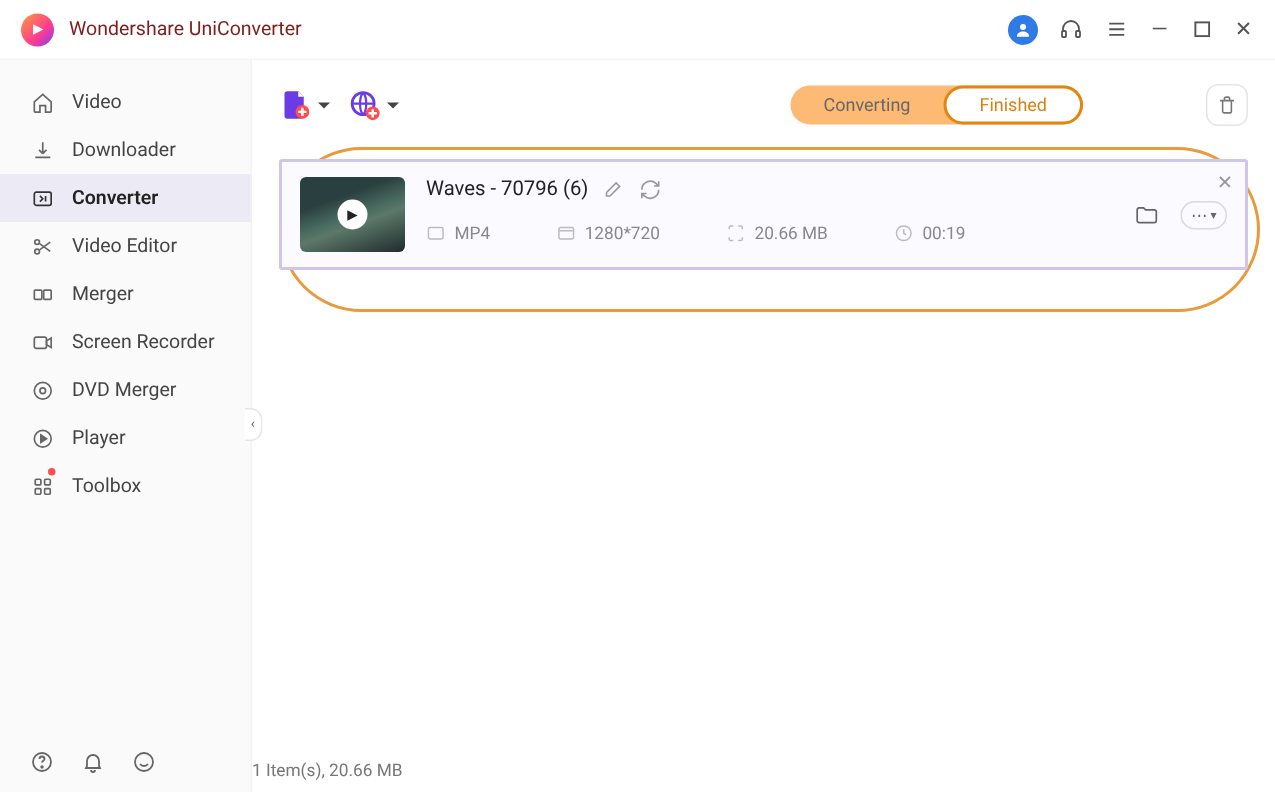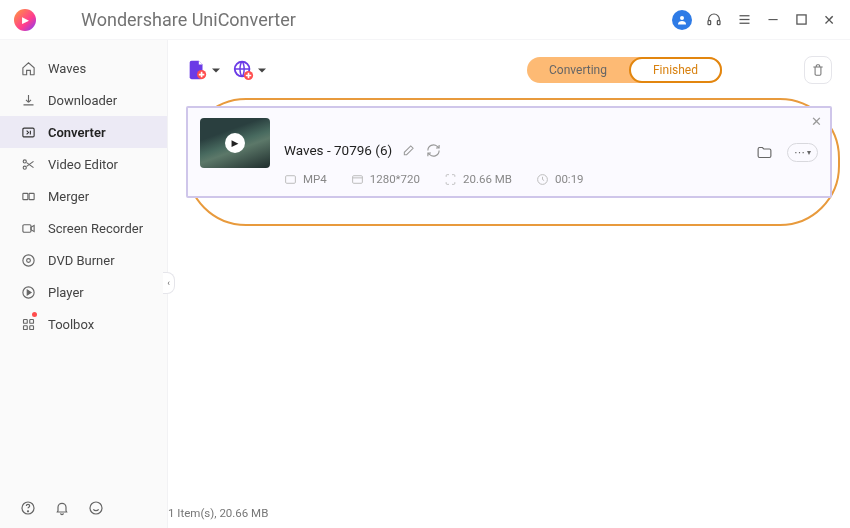--- a/index.html
+++ b/index.html
@@ -1,20 +1,20 @@
 <!DOCTYPE html>
 <html><head>
 <meta charset="utf-8">
 <style>
 * { margin:0; padding:0; box-sizing:border-box; font-family:-apple-system,BlinkMacSystemFont,"Segoe UI",Roboto,sans-serif; }
 body { width:850px; height:528px; background:#fff; overflow:hidden; position:relative; }
 .titlebar { height:40px; display:flex; align-items:center; padding:0 14px; border-bottom:1px solid #f5f5f7; }
 .logo { width:22px; height:22px; border-radius:50%; background:linear-gradient(135deg,#ff9a3c,#ff3c8e 60%,#7c3cff); margin-right:10px; display:flex; align-items:center; justify-content:center; }
 .logo::after { content:'▶'; color:#fff; font-size:9px; margin-left:1px; }
-.titlebar-title { font-size:18px; color:#737373;margin-left:35px; }
+.titlebar-title { font-size:13px; color:#7f1d1d; }
 .titlebar-right { margin-left:auto; display:flex; align-items:center; gap:14px; }
 .avatar { width:20px; height:20px; border-radius:50%; background:#2e7be6; color:#fff; display:flex; align-items:center; justify-content:center; font-size:11px; }
 .tb-icon { width:16px; height:16px; display:flex; align-items:center; justify-content:center; color:#555; cursor:pointer; }
 .win-btn { width:14px; height:14px; display:flex; align-items:center; justify-content:center; color:#555; cursor:pointer; font-size:14px; }
 
 .main { display:flex; height:488px; }
 .sidebar { width:168px; background:#fafafa; padding-top:12px; position:relative; border-right:1px solid #f2f2f4; }
 .side-item { height:32px; display:flex; align-items:center; gap:12px; padding:0 20px; font-size:13px; color:#444; cursor:pointer; position:relative; }
 .side-item.active { background:#eceaf5; font-weight:600; color:#222; }
 .side-item.active::before { content:''; position:absolute; left:0; top:6px; bottom:6px; width:3px; background:transparent; }
@@ -39,25 +39,25 @@
 .search { display:flex; align-items:center; gap:6px; border:1px solid #e5e5ea; border-radius:14px; height:28px; padding:0 12px; margin-left:10px; width:120px; }
 .search input { border:none; outline:none; font-size:12px; width:80px; color:#333; background:transparent; }
 .search-icon { color:#999; }
 
 .item-wrap { position:relative; margin-top:20px; }
 .highlight { position:absolute; left:0; right:-8px; top:-8px; bottom:-28px; border:2px solid #e89a3c; border-radius:60px; pointer-events:none; }
 .item { border:2px solid #cfc6ea; background:#fbfaff; border-radius:2px; display:flex; padding:10px 12px; gap:14px; position:relative; }
 .item-close { position:absolute; right:8px; top:6px; color:#999; cursor:pointer; font-size:13px; }
 .thumb { width:70px; height:50px; background:linear-gradient(160deg,#2a3f3f 30%,#486a5f 50%,#5c7869 60%,#1e2c2c); border-radius:4px; display:flex; align-items:center; justify-content:center; position:relative; }
 .play-badge { width:20px; height:20px; border-radius:50%; background:#fff; display:flex; align-items:center; justify-content:center; color:#222; font-size:9px; }
-.item-info { flex:1;margin-top:24px; }
+.item-info { flex:1; }
 .item-title-row { display:flex; align-items:center; gap:10px; }
 .item-title { font-size:13.5px; color:#222; }
 .title-icon { color:#888; cursor:pointer; }
-.meta-row { display:flex; gap:24px; margin-top:14px; font-size:11.5px; color:#888; }
+.meta-row { display:flex; gap:44px; margin-top:14px; font-size:11.5px; color:#888; }
 .meta { display:flex; align-items:center; gap:6px; }
 .meta-icon { color:#bbb; }
 .item-actions { display:flex; align-items:center; gap:14px; color:#666; }
 .act-icon { cursor:pointer; }
 .more-pill { border:1px solid #d8d8dd; border-radius:12px; padding:2px 6px; display:flex; align-items:center; gap:2px; font-size:11px; cursor:pointer; }
 
 .footer { position:absolute; bottom:8px; left:0; right:0; text-align:left; font-size:11.5px; color:#777; }
 
 svg { display:block; }
 </style>
@@ -99,21 +99,21 @@
 </div>
 
 <div class="main">
   <div class="sidebar">
     <div class="side-item">
       <span class="side-icon">
           <svg width="15" height="15" viewBox="0 0 24 24" fill="none" stroke="#666" stroke-width="1.8">
             <path d="M3 11l9-8 9 8v10a1 1 0 01-1 1h-5v-7h-6v7H4a1 1 0 01-1-1z"></path>
           </svg>
         </span>
-      <span>Waves</span>
+      <span>Video</span>
     </div>
     <div class="side-item">
       <span class="side-icon">
           <svg width="15" height="15" viewBox="0 0 24 24" fill="none" stroke="#666" stroke-width="1.8">
             <path d="M12 3v12m0 0l-4-4m4 4l4-4M4 19h16"></path>
           </svg>
         </span>
       <span>Downloader</span>
     </div>
     <div class="side-item active">
@@ -153,21 +153,21 @@
         </span>
       <span>Screen Recorder</span>
     </div>
     <div class="side-item">
       <span class="side-icon">
           <svg width="15" height="15" viewBox="0 0 24 24" fill="none" stroke="#666" stroke-width="1.8">
             <circle cx="12" cy="12" r="9"></circle>
             <circle cx="12" cy="12" r="3"></circle>
           </svg>
         </span>
-      <span>DVD Burner</span>
+      <span>DVD Merger</span>
     </div>
     <div class="side-item">
       <span class="side-icon">
           <svg width="15" height="15" viewBox="0 0 24 24" fill="none" stroke="#666" stroke-width="1.8">
             <circle cx="12" cy="12" r="9"></circle>
             <path d="M10 8l6 4-6 4z" fill="#666"></path>
           </svg>
         </span>
       <span>Player</span>
     </div>

